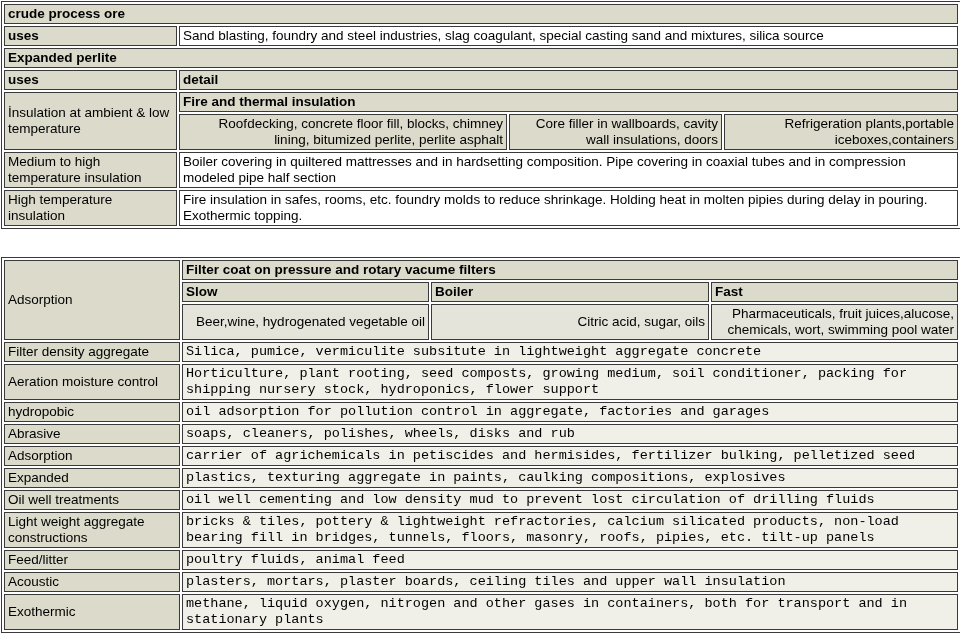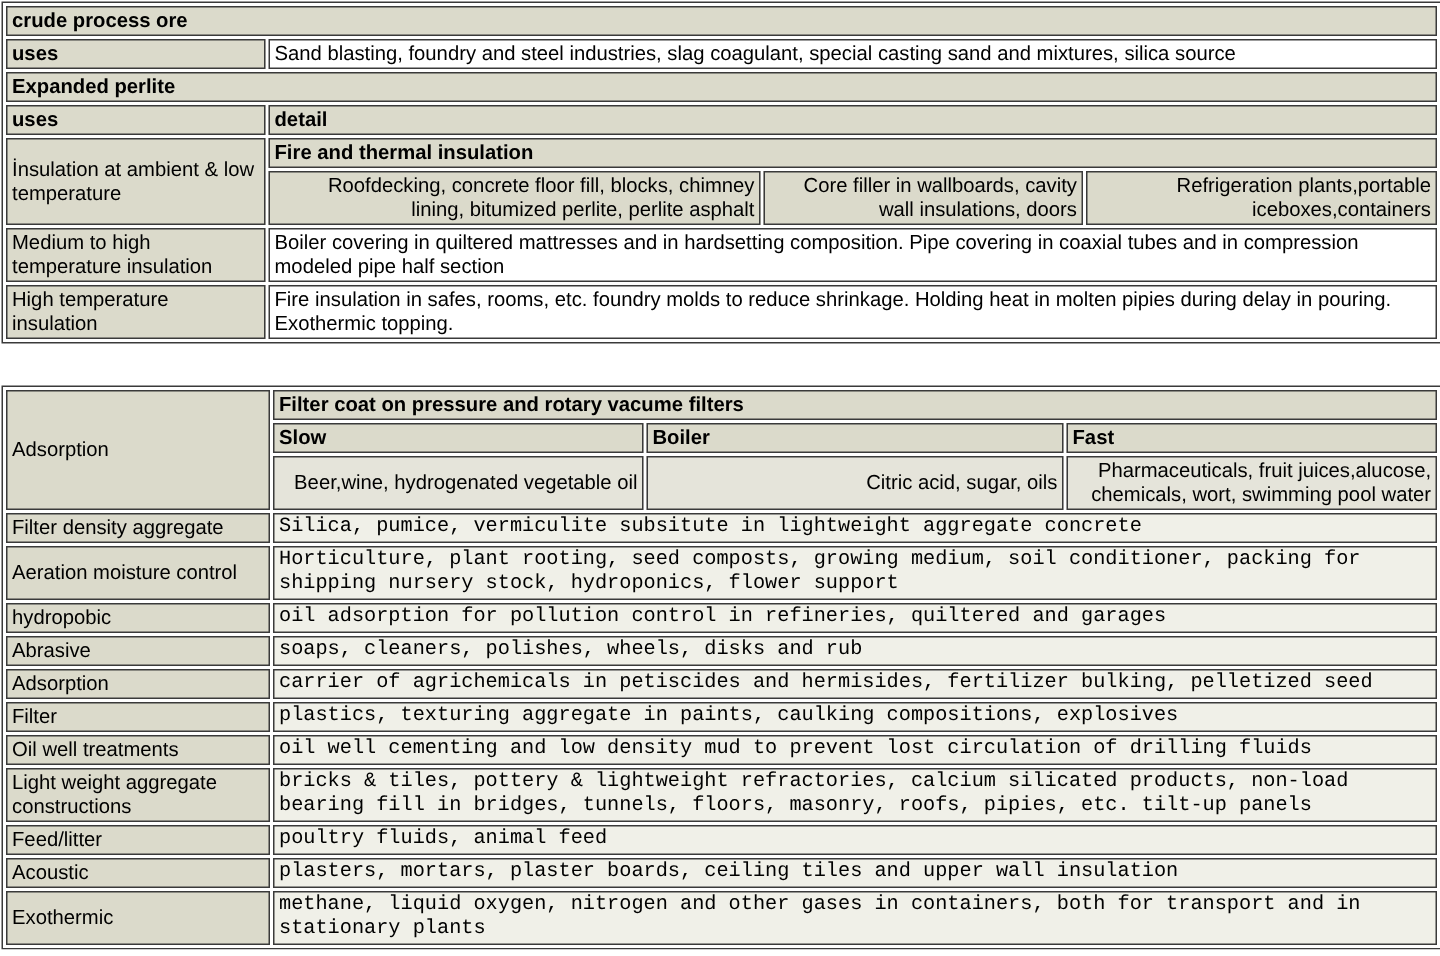--- a/index.html
+++ b/index.html
@@ -115,32 +115,32 @@
     <tr>
       <td class="bg-beige lbl">Filter density aggregate</td>
       <td colspan="3" class="bg-soft lft">Silica, pumice, vermiculite subsitute in lightweight aggregate concrete</td>
     </tr>
     <tr>
       <td class="bg-beige lbl">Aeration moisture control</td>
       <td colspan="3" class="bg-soft lft">Horticulture, plant rooting, seed composts, growing medium, soil conditioner, packing for shipping nursery stock, hydroponics, flower support</td>
     </tr>
     <tr>
       <td class="bg-beige lbl">hydropobic</td>
-      <td colspan="3" class="bg-soft lft">oil adsorption for pollution control in refineries, quiltered and garages</td>
+      <td colspan="3" class="bg-soft lft">oil adsorption for pollution control in aggregate, factories and garages</td>
     </tr>
     <tr>
       <td class="bg-beige lbl">Abrasive</td>
       <td colspan="3" class="bg-soft lft">soaps, cleaners, polishes, wheels, disks and rub</td>
     </tr>
     <tr>
       <td class="bg-beige lbl">Adsorption</td>
       <td colspan="3" class="bg-soft lft">carrier of agrichemicals in petiscides and hermisides, fertilizer bulking, pelletized seed</td>
     </tr>
     <tr>
-      <td class="bg-beige lbl">Filter</td>
+      <td class="bg-beige lbl">Expanded</td>
       <td colspan="3" class="bg-soft lft">plastics, texturing aggregate in paints, caulking compositions, explosives</td>
     </tr>
     <tr>
       <td class="bg-beige lbl">Oil well treatments</td>
       <td colspan="3" class="bg-soft lft">oil well cementing and low density mud to prevent lost circulation of drilling fluids</td>
     </tr>
     <tr>
       <td class="bg-beige lbl">Light weight aggregate constructions</td>
       <td colspan="3" class="bg-soft lft">bricks &amp; tiles, pottery &amp; lightweight refractories, calcium silicated products, non-load bearing fill in bridges, tunnels, floors, masonry, roofs, pipies, etc. tilt-up panels</td>
     </tr>

